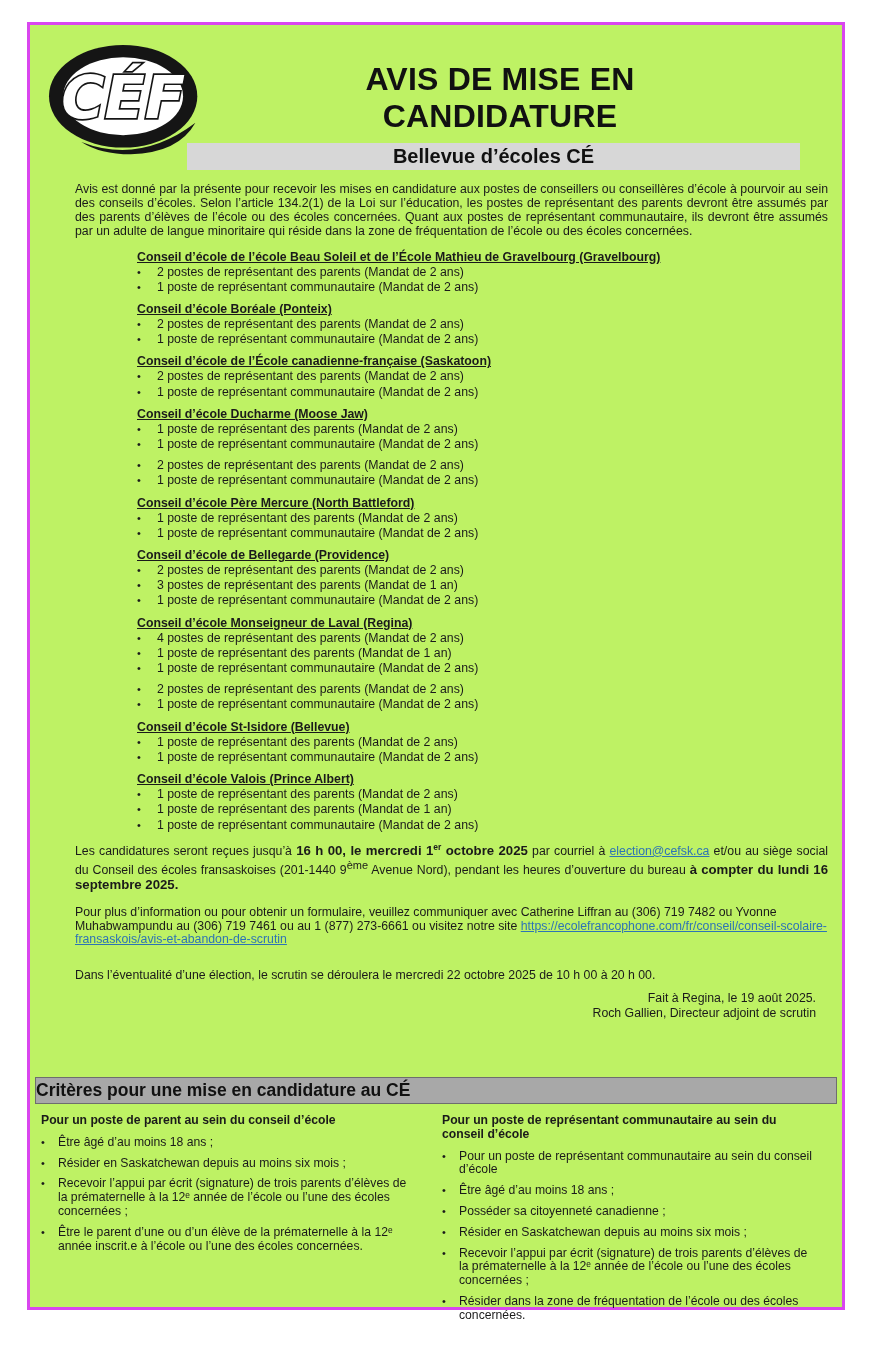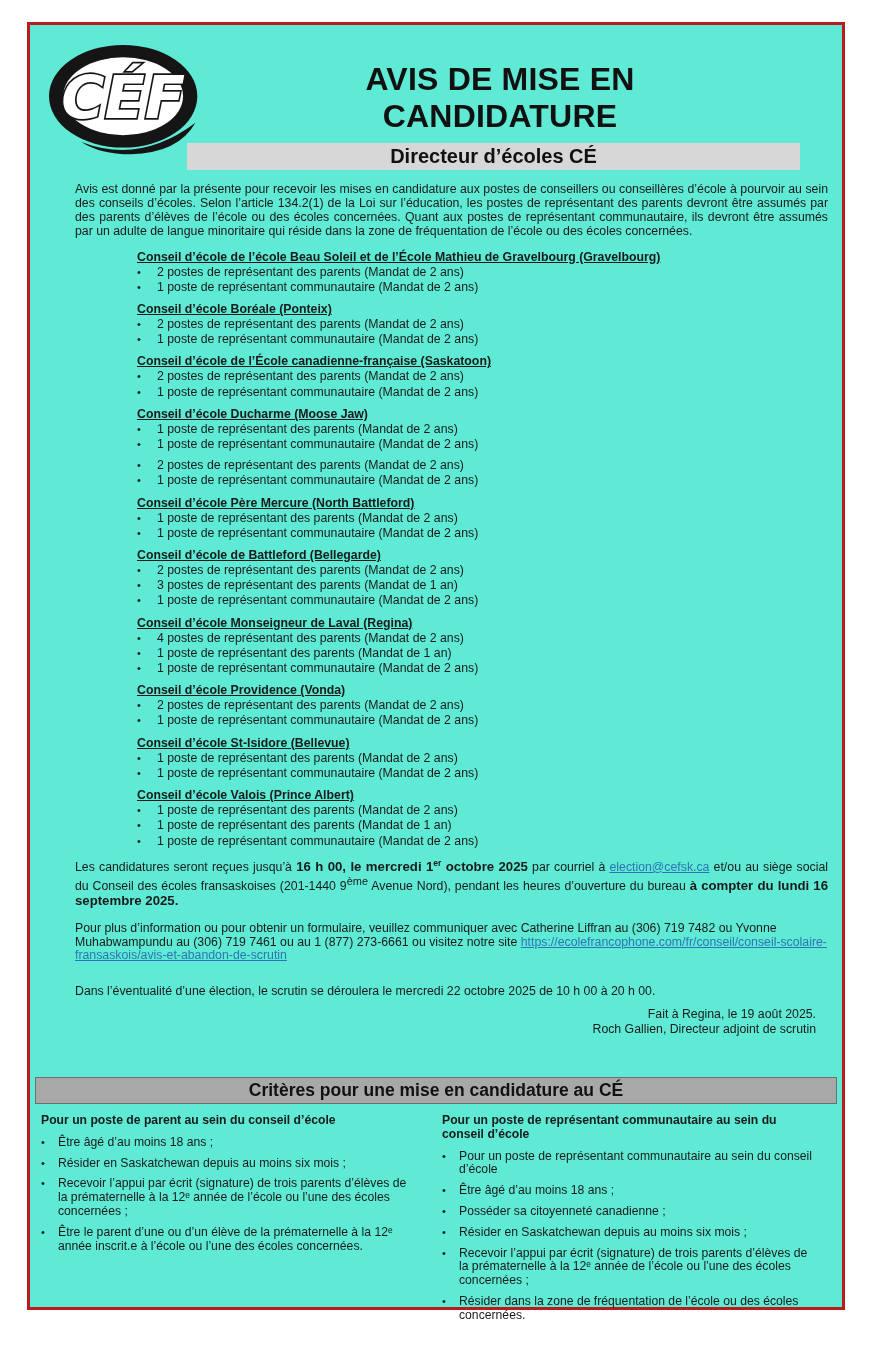--- a/index.html
+++ b/index.html
@@ -1,17 +1,17 @@
 <!DOCTYPE html>
 <html lang="fr"><head>
 <meta charset="utf-8">
 <style>
   html,body{margin:0;padding:0;background:#ffffff;}
   body{width:875px;height:1352px;position:relative;font-family:"Liberation Sans","DejaVu Sans",sans-serif;color:#1a1a1a;}
-  .page{position:absolute;left:27px;top:22px;width:818px;height:1288px;border:3px solid #b91c1c;background:#5eead4;box-sizing:border-box;}
+  .page{position:absolute;left:27px;top:22px;width:818px;height:1288px;border:3px solid #d946ef;background:#bef264;box-sizing:border-box;}
   
   .header{position:relative;height:148px;}
   .logo{position:absolute;left:15px;top:18px;width:162px;height:116px;}
   .title{position:absolute;left:240px;top:36px;width:460px;text-align:center;font-size:32px;font-weight:bold;letter-spacing:.2px;color:#111;}
   .subtitle-bar{position:absolute;left:157px;top:118px;width:613px;height:27px;background:#d7d7d7;text-align:center;font-size:20px;font-weight:bold;line-height:27px;color:#111;}
   
   .content{padding:0 14px 0 45px;font-size:12.3px;line-height:13.9px;}
   .intro{margin:10px 0 0 0;text-align:justify;}
   .councils{margin:10px 0 0 62px;}
   .council{margin-bottom:6px;}
@@ -22,21 +22,21 @@
   .para{margin:13px 0 0 0;}
   .just{text-align:justify;margin-top:8px;}
   .para3{margin-top:22px;}
   .run.b{font-weight:bold;font-size:13.2px;}
   .run.sup{vertical-align:super;font-size:8.5px;font-weight:bold;}
   .run.supn{vertical-align:super;font-size:11px;}
   .run.link{color:#2e74b5;text-decoration:underline;word-break:break-all;cursor:pointer;}
   .signature{margin-top:8px;text-align:right;padding-right:12px;line-height:14.5px;}
   
   .criteria{position:absolute;left:1px;right:1px;top:1052px;}
-  .criteria-bar{margin:0 4px;height:25px;line-height:25px;background:#a8a8a8;border:1px solid #6e6e6e;text-align:center;font-size:17.5px;font-weight:bold;color:#111;}
+  .criteria-bar{margin:0 4px;height:25px;line-height:25px;background:#a8a8a8;border:1px solid #6e6e6e;font-size:17.5px;font-weight:bold;color:#111;}
   .criteria-cols{display:flex;gap:26px;padding:10px 24px 0 10px;font-size:12.2px;line-height:13.8px;}
   .crit-col{flex:1;}
   .crit-head{font-weight:bold;margin-bottom:8px;}
   .crit-items .bullet-row{margin-bottom:7px;line-height:13.8px;}
   .crit-items .bullet{flex:0 0 17px;font-size:11px;}
 </style>
 </head>
 <body>
 
 <div class="page">
@@ -44,21 +44,21 @@
   <div class="header">
     <div class="logo">
       <svg viewBox="0 0 170 122" width="162" height="116">
         <path d="M38 104 Q 100 128 158 84 Q 140 116 90 117 Q 58 117 38 104 Z" fill="#151515"></path>
         <ellipse cx="82" cy="56" rx="78" ry="54" fill="#151515"></ellipse>
         <ellipse cx="82" cy="56" rx="63" ry="41" fill="#ffffff"></ellipse>
         <text x="82" y="79" text-anchor="middle" font-family="DejaVu Sans, sans-serif" font-size="62" font-weight="bold" font-style="italic" fill="#ffffff" stroke="#151515" stroke-width="3.5" paint-order="stroke">CÉF</text>
       </svg>
     </div>
     <div class="title">AVIS DE MISE EN CANDIDATURE</div>
-    <div class="subtitle-bar">Directeur d’écoles CÉ</div>
+    <div class="subtitle-bar">Bellevue d’écoles CÉ</div>
   </div>
 
   <div class="content">
     <p class="intro">Avis est donné par la présente pour recevoir les mises en candidature aux postes de conseillers ou conseillères d’école à pourvoir au sein des conseils d’écoles. Selon l’article 134.2(1) de la Loi sur l’éducation, les postes de représentant des parents devront être assumés par des parents d’élèves de l’école ou des écoles concernées. Quant aux postes de représentant communautaire, ils devront être assumés par un adulte de langue minoritaire qui réside dans la zone de fréquentation de l’école ou des écoles concernées.</p>
 
     <div class="councils">
         <div class="council">
           <div class="council-name">Conseil d’école de l’école Beau Soleil et de l’École Mathieu de Gravelbourg (Gravelbourg)</div>
           <div class="bullet-row">
             <span class="bullet">•</span>
@@ -117,21 +117,21 @@
           <div class="bullet-row">
             <span class="bullet">•</span>
             <span class="bullet-text">1 poste de représentant des parents (Mandat de 2 ans)</span>
           </div>
           <div class="bullet-row">
             <span class="bullet">•</span>
             <span class="bullet-text">1 poste de représentant communautaire (Mandat de 2 ans)</span>
           </div>
         </div>
         <div class="council">
-          <div class="council-name">Conseil d’école de Battleford (Bellegarde)</div>
+          <div class="council-name">Conseil d’école de Bellegarde (Providence)</div>
           <div class="bullet-row">
             <span class="bullet">•</span>
             <span class="bullet-text">2 postes de représentant des parents (Mandat de 2 ans)</span>
           </div>
           <div class="bullet-row">
             <span class="bullet">•</span>
             <span class="bullet-text">3 postes de représentant des parents (Mandat de 1 an)</span>
           </div>
           <div class="bullet-row">
             <span class="bullet">•</span>
@@ -147,21 +147,20 @@
           <div class="bullet-row">
             <span class="bullet">•</span>
             <span class="bullet-text">1 poste de représentant des parents (Mandat de 1 an)</span>
           </div>
           <div class="bullet-row">
             <span class="bullet">•</span>
             <span class="bullet-text">1 poste de représentant communautaire (Mandat de 2 ans)</span>
           </div>
         </div>
         <div class="council">
-          <div class="council-name">Conseil d’école Providence (Vonda)</div>
           <div class="bullet-row">
             <span class="bullet">•</span>
             <span class="bullet-text">2 postes de représentant des parents (Mandat de 2 ans)</span>
           </div>
           <div class="bullet-row">
             <span class="bullet">•</span>
             <span class="bullet-text">1 poste de représentant communautaire (Mandat de 2 ans)</span>
           </div>
         </div>
         <div class="council">

